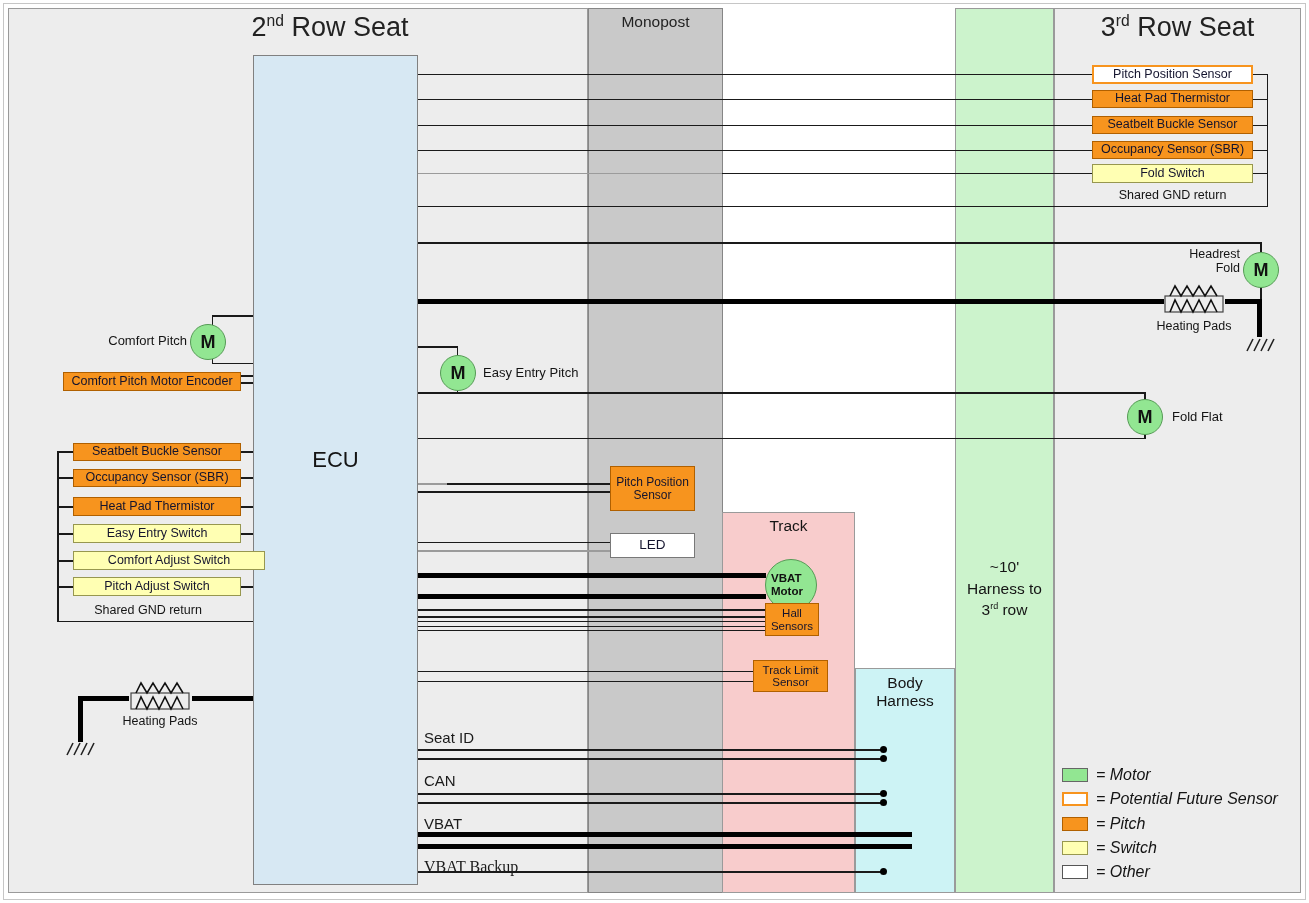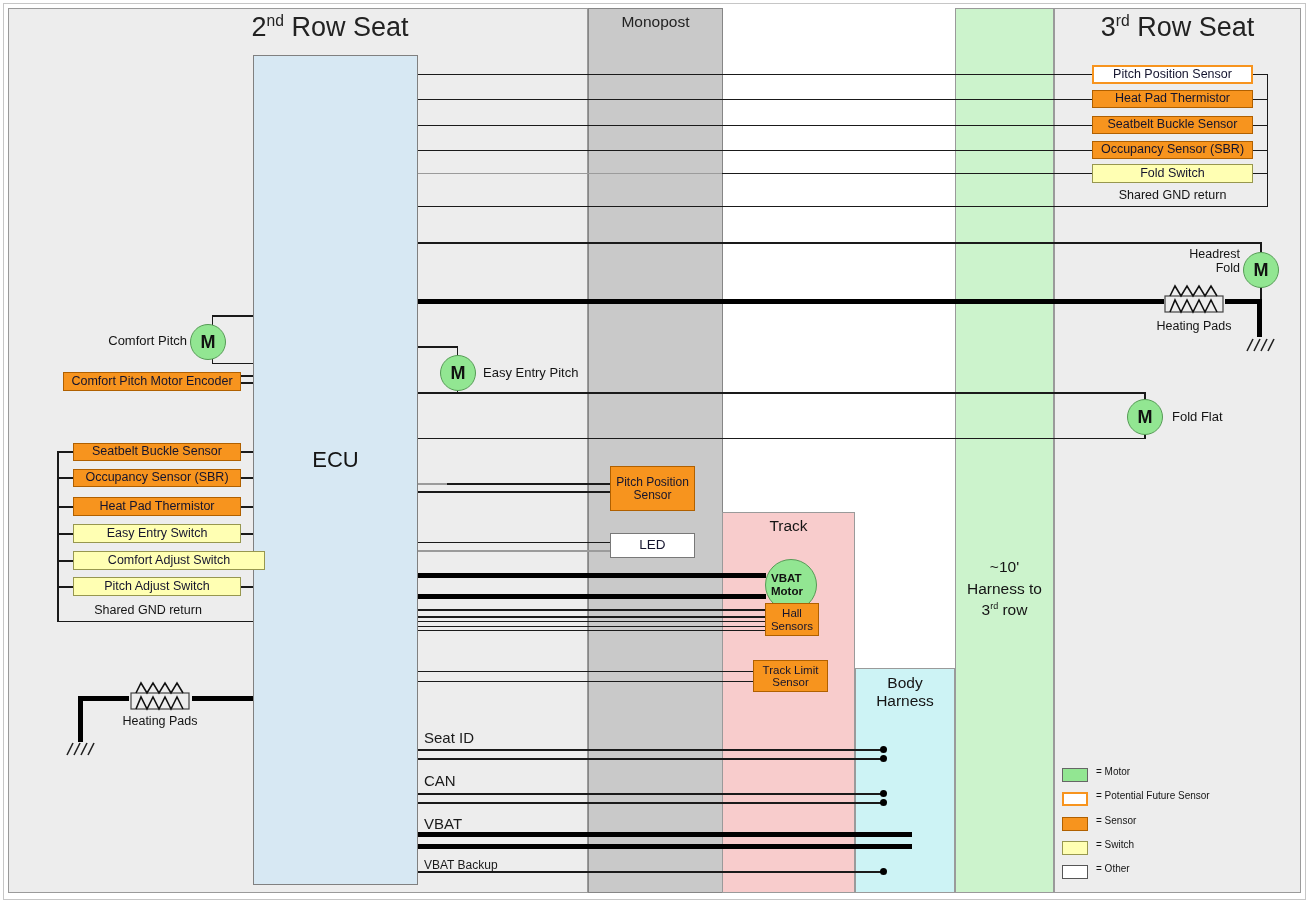--- a/index.html
+++ b/index.html
@@ -31,21 +31,21 @@
   .lbl{position:absolute;font-size:13px;line-height:1.15;}
   .small{font-size:12.5px;}
   .buslbl{position:absolute;font-size:15px;color:#1a1a1a;}
   .dot{position:absolute;width:7px;height:7px;border-radius:50%;background:#000;}
   .legend-swatch{position:absolute;width:26px;height:14px;box-sizing:border-box;}
   .sw-motor{background:#92E692;border:1px solid #666;}
   .sw-future{background:#fff;border:2.5px solid #F7941E;}
   .sw-sensor{background:#F7941E;border:1px solid #B06000;}
   .sw-switch{background:#FFFFB3;border:1px solid #97974f;}
   .sw-other{background:#fff;border:1px solid #555;}
-  .legend-lbl{position:absolute;font-size:10px;}
+  .legend-lbl{position:absolute;font-size:16px;font-style:italic;}
 </style>
 </head>
 <body>
 
 <div class="canvas">
   <div class="frame"></div>
 
   <div class="panel" style="left:8px;top:8px;width:580px;height:885px;"></div>
   <div class="panel band-mono" style="left:588px;top:8px;width:135px;height:885px;"></div>
   <div class="panel band-green" style="left:955px;top:8px;width:99px;height:885px;"></div>
@@ -219,27 +219,27 @@
   </svg>
 
   <div class="motor" style="left:1127px;top:399px;width:36px;height:36px;">
       <span>M</span>
     </div>
   <div class="lbl" style="left:1172px;top:410px;width:90px;">Fold Flat</div>
 
   <div class="buslbl" style="left:424px;top:729px;">Seat ID</div>
   <div class="buslbl" style="left:424px;top:772px;">CAN</div>
   <div class="buslbl" style="left:424px;top:815px;">VBAT</div>
-  <div class="buslbl" style="left:424px;top:858px;font-size:12px;">VBAT Backup</div>
+  <div class="buslbl" style="left:424px;top:858px;font-size:16px;font-family:Liberation Serif, serif;">VBAT Backup</div>
 
   <div>
     <div class="legend-swatch sw-motor" style="left:1062px;top:768px;"></div>
     <div class="legend-lbl" style="left:1096px;top:766px;">= Motor</div>
     <div class="legend-swatch sw-future" style="left:1062px;top:792px;"></div>
     <div class="legend-lbl" style="left:1096px;top:790px;">= Potential Future Sensor</div>
     <div class="legend-swatch sw-sensor" style="left:1062px;top:816.5px;"></div>
-    <div class="legend-lbl" style="left:1096px;top:814.5px;">= Sensor</div>
+    <div class="legend-lbl" style="left:1096px;top:814.5px;">= Pitch</div>
     <div class="legend-swatch sw-switch" style="left:1062px;top:841px;"></div>
     <div class="legend-lbl" style="left:1096px;top:839px;">= Switch</div>
     <div class="legend-swatch sw-other" style="left:1062px;top:864.5px;"></div>
     <div class="legend-lbl" style="left:1096px;top:862.5px;">= Other</div>
   </div>
 </div>
 
 </body></html>

